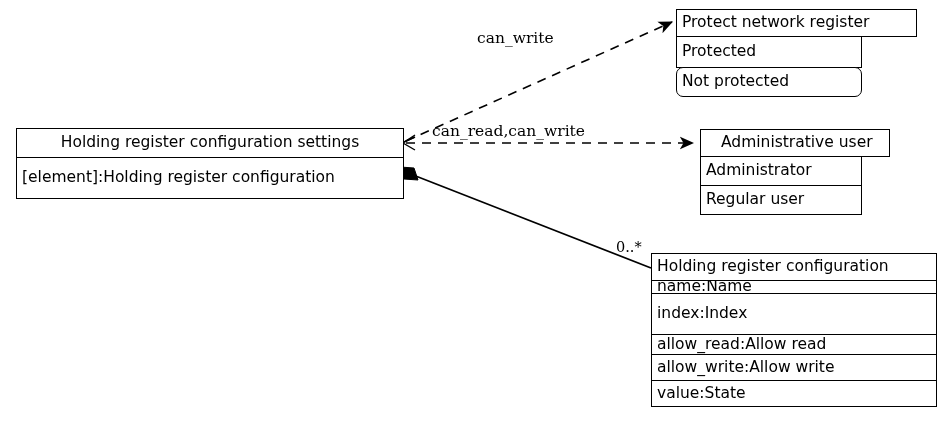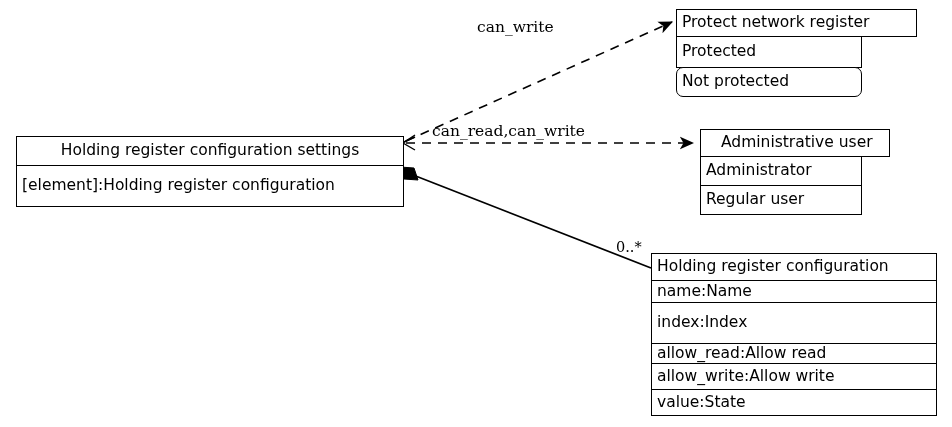--- a/index.html
+++ b/index.html
@@ -91,45 +91,45 @@
       <line x1="406" y1="143" x2="693" y2="143" stroke="#000000" stroke-width="1.6" stroke-dasharray="9 7" marker-end="url(#arrow-open-right)"></line>
       <path d="M 415 135 L 403 143 L 415 150" stroke="#000000" stroke-width="1.4" fill="none"></path>
     </g>
 
     <g>
       <line x1="408" y1="173" x2="651" y2="268" stroke="#000000" stroke-width="1.7"></line>
       <polygon points="400,167 414,168 418,180 404,179" fill="#000000" stroke="#000000" stroke-width="1"></polygon>
     </g>
   </svg>
 
-  <div class="uml-class" style="left:16px; top:136px; width:388px;text-align:right;">
+  <div class="uml-class" style="left:16px; top:128px; width:388px;text-align:right;">
     <div class="uml-row head-center" style="height:30px;">Holding register configuration settings</div>
     <div class="uml-row body-left" style="height:42px;">[element]:Holding register configuration</div>
   </div>
 
   <div class="uml-class" style="left:676px; top:9px;">
     <div class="uml-row head-center" style="height:28px; width:241px; padding:0 5px; justify-content:flex-start;">Protect network register</div>
     <div class="uml-row body-left" style="height:32px; width:186px;">Protected</div>
     <div class="uml-row body-left" style="height:30px; width:186px;border-radius:7px;">Not protected</div>
   </div>
 
   <div class="uml-class" style="left:700px; top:129px;">
     <div class="uml-row head-center" style="height:28px; width:190px; padding:0 20px; justify-content:flex-start;">Administrative user</div>
     <div class="uml-row body-left" style="height:30px; width:162px;">Administrator</div>
     <div class="uml-row body-left" style="height:30px; width:162px;">Regular user</div>
   </div>
 
   <div class="uml-class" style="left:651px; top:253px; width:286px;">
     <div class="uml-row body-left" style="height:28px;">Holding register configuration</div>
-    <div class="uml-row body-left" style="height:23px;">name:Name</div>
+    <div class="uml-row body-left" style="height:14px;">name:Name</div>
     <div class="uml-row body-left" style="height:42px;">index:Index</div>
     <div class="uml-row body-left" style="height:21px;">allow_read:Allow read</div>
     <div class="uml-row body-left" style="height:27px;">allow_write:Allow write</div>
     <div class="uml-row body-left" style="height:27px;">value:State</div>
   </div>
 
-  <div class="edge-label" style="left:477px; top:20px;">can_write</div>
+  <div class="edge-label" style="left:477px; top:31px;">can_write</div>
 
   <div class="edge-label" style="left:432px; top:124px;">can_read,can_write</div>
 
   <div class="mult-label" style="left:616px; top:240px;">0..*</div>
 
 </div>
 
 </body></html>

